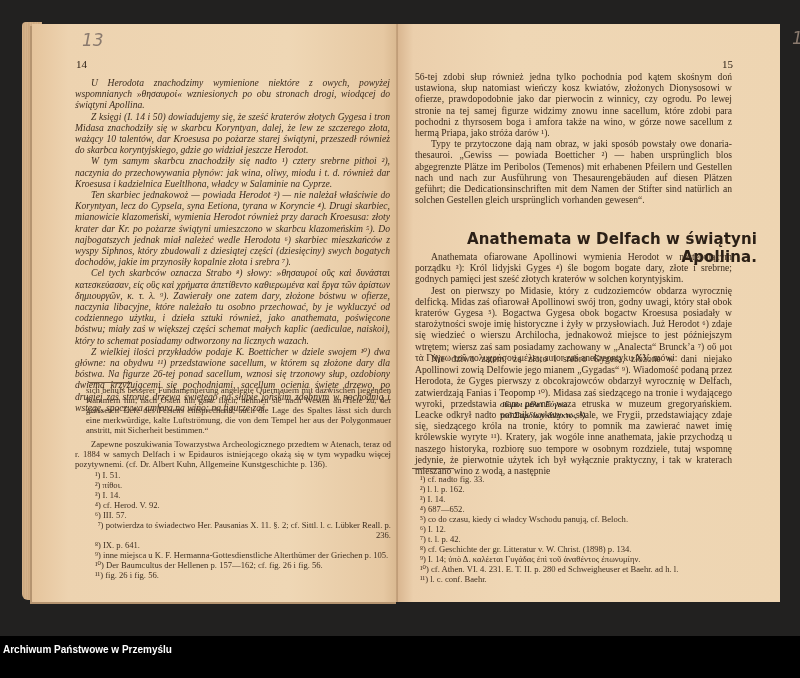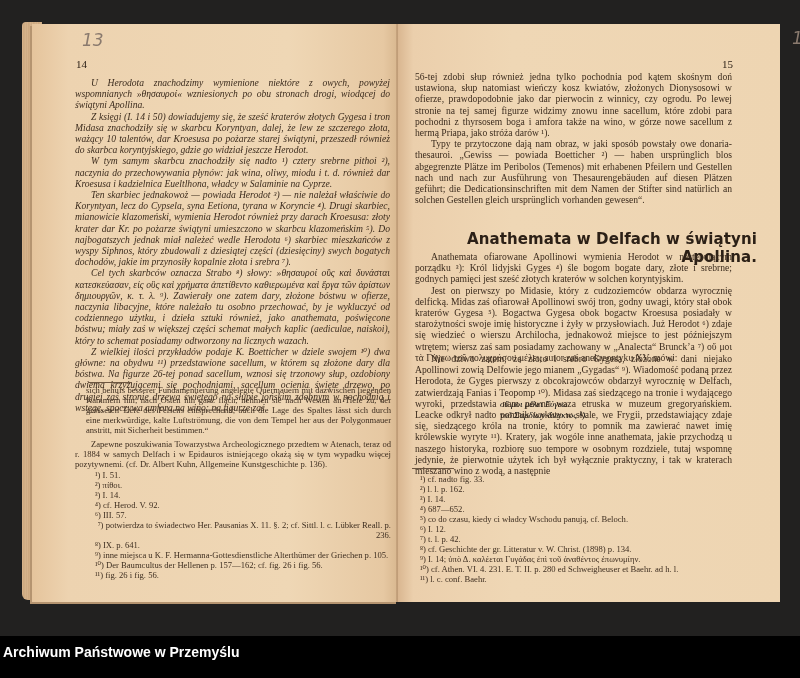--- a/index.html
+++ b/index.html
@@ -64,21 +64,21 @@
   }
   .verse {
     position: absolute; left: 500px; top: 399px; font-size: 9px; line-height: 11px; font-style: italic;
   }
   .footer-bar {
     position: absolute; left: 0; top: 636px; width: 800px; height: 42px; background: #000;
   }
   .footer-label {
     position: absolute; left: 3px; top: 8px;
     font-family: "Liberation Sans", "DejaVu Sans", sans-serif; font-weight: bold;
-    color: #ffffff; font-size: 14px;
+    color: #ffffff; font-size: 10px;
   }
 </style>
 </head>
 <body>
 
 <div class="scan">
   <div class="stack-edge"></div>
 
   <div class="page page-left"></div>
   <div class="gutter"></div>

